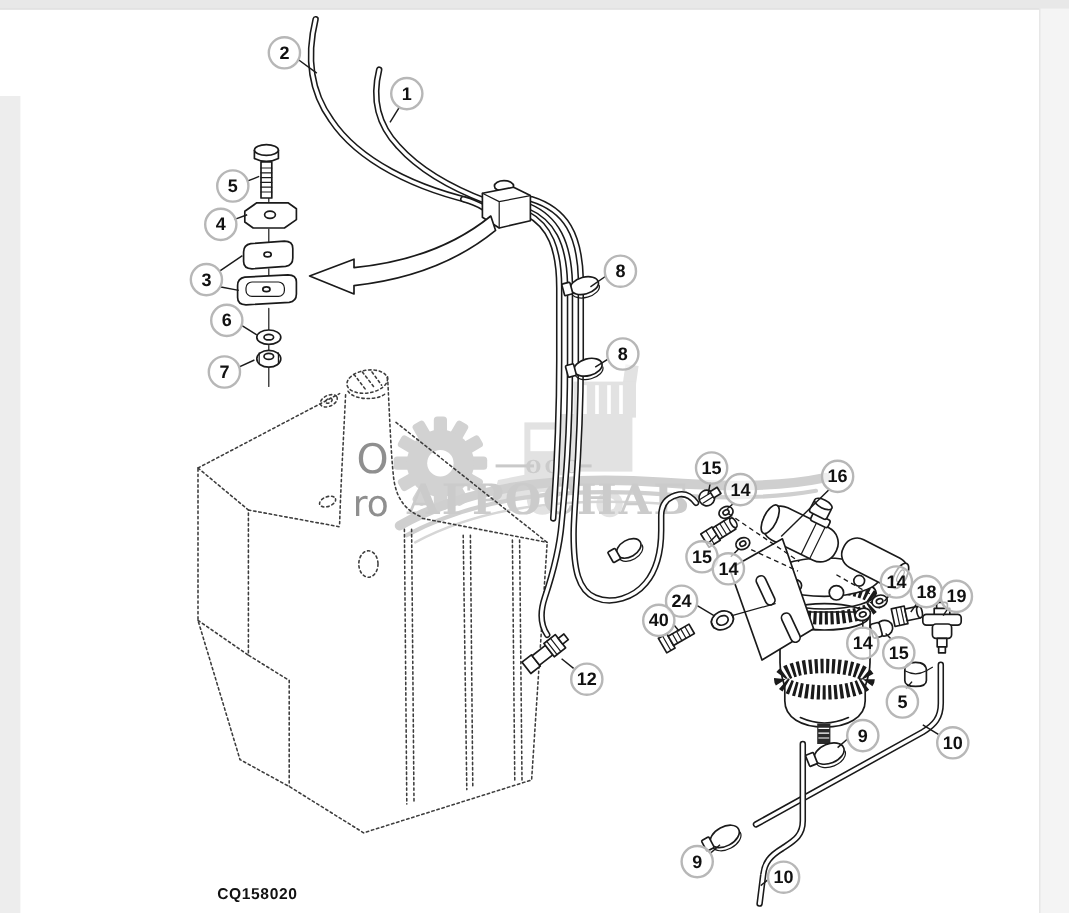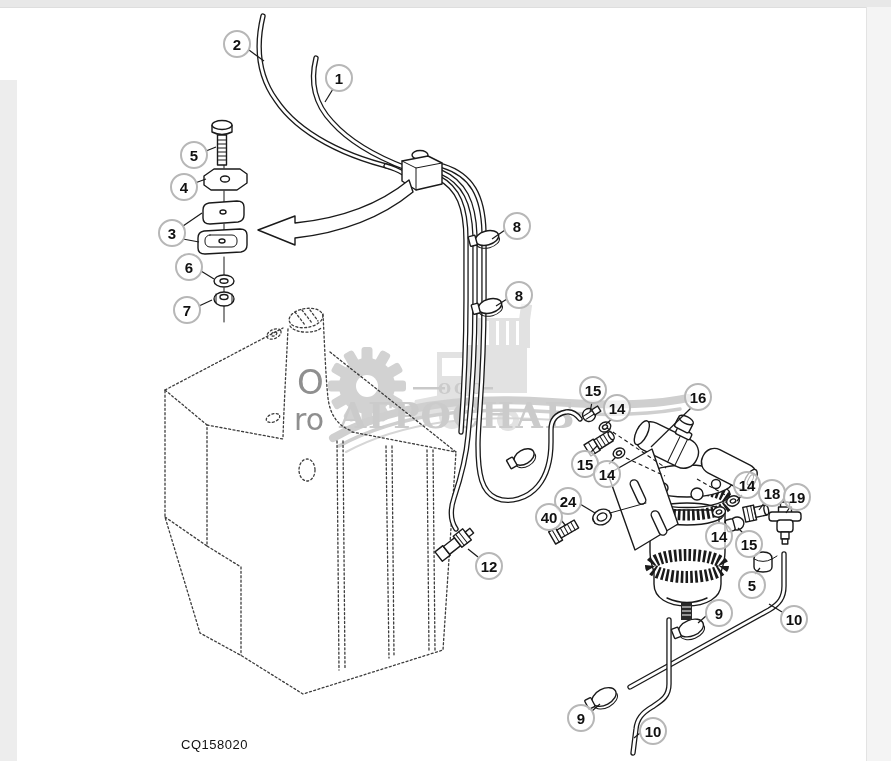--- a/index.html
+++ b/index.html
@@ -25,21 +25,21 @@
   .wm-text{font-family:"DejaVu Serif",serif;font-weight:bold;fill:#cbcbcb;}
   .wm-frag{font-family:"DejaVu Sans",sans-serif;fill:#8f8f8f;}
   .callout{
     position:absolute;width:28px;height:28px;border-radius:50%;
     border:2px solid #b7b7b7;background:rgba(255,255,255,.65);
     display:flex;align-items:center;justify-content:center;
     font-size:15px;font-weight:bold;color:#111;box-sizing:border-box;
     font-family:"Liberation Sans",sans-serif;
   }
   .figure-code{
-    position:absolute;left:181px;top:737px;font-size:13px;font-weight:normal;
+    position:absolute;left:181px;top:737px;font-size:13px;font-weight:bold;
     color:#111;letter-spacing:.5px;font-family:"Liberation Sans",sans-serif;
   }
 </style>
 </head>
 <body>
 
 <div class="top-bar"></div>
 <div class="left-strip"></div>
 <div class="right-strip"></div>
 

